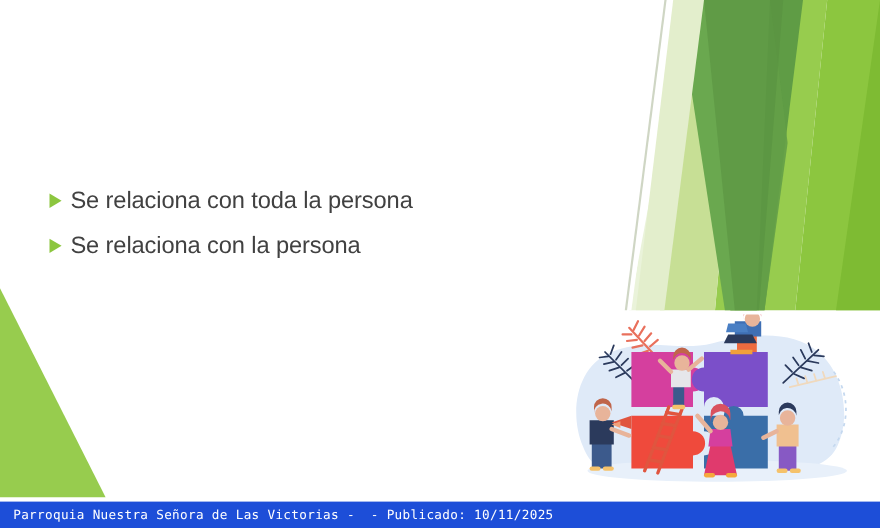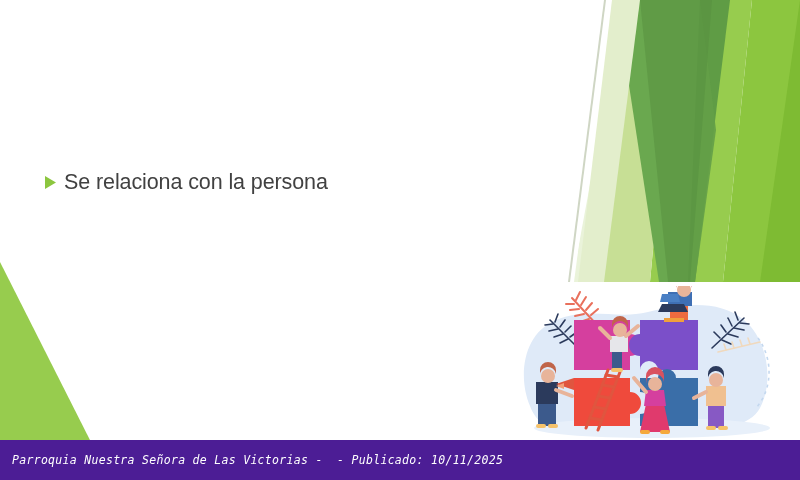--- a/index.html
+++ b/index.html
@@ -75,25 +75,24 @@
     height: 166px;
   }
   #illustration svg { display: block; }
 
   
   #footer-bar {
     position: absolute;
     left: 0;
     bottom: 0;
     width: 800px;
-    height: 40px;
-    background: #4c1d95;
+    height: 24px;
+    background: #1d4ed8;
     display: flex;
     align-items: center;
-    font-style: italic;
   }
   #footer-text {
     color: #ffffff;
     font-family: "DejaVu Sans Mono", "Liberation Mono", monospace;
     font-size: 11.5px;
     letter-spacing: 0.3px;
     padding-left: 12px;
     white-space: pre;
   }
 </style>
@@ -129,20 +128,28 @@
 
         <polygon points="606,0 611,0 574,282 569,282" fill="#ffffff"></polygon>
         <polygon points="604,0 606,0 570,282 568,282" fill="#cfd6c4"></polygon>
       </g>
     </svg>
   </div>
 
 
   <div id="bullets">
 
+    <div class="bullet-row">
+      <span class="bullet-marker">
+        <svg width="13" height="15" viewBox="0 0 13 15" xmlns="http://www.w3.org/2000/svg">
+          <polygon points="1,1 12,7.5 1,14" fill="#8cc63f"></polygon>
+        </svg>
+      </span>
+      <span class="bullet-text">Se relaciona con toda la persona</span>
+    </div>
 
 
 
     <div class="bullet-row">
       <span class="bullet-marker">
         <svg width="13" height="15" viewBox="0 0 13 15" xmlns="http://www.w3.org/2000/svg">
           <polygon points="1,1 12,7.5 1,14" fill="#8cc63f"></polygon>
         </svg>
       </span>
       <span class="bullet-text">Se relaciona con la persona</span>

